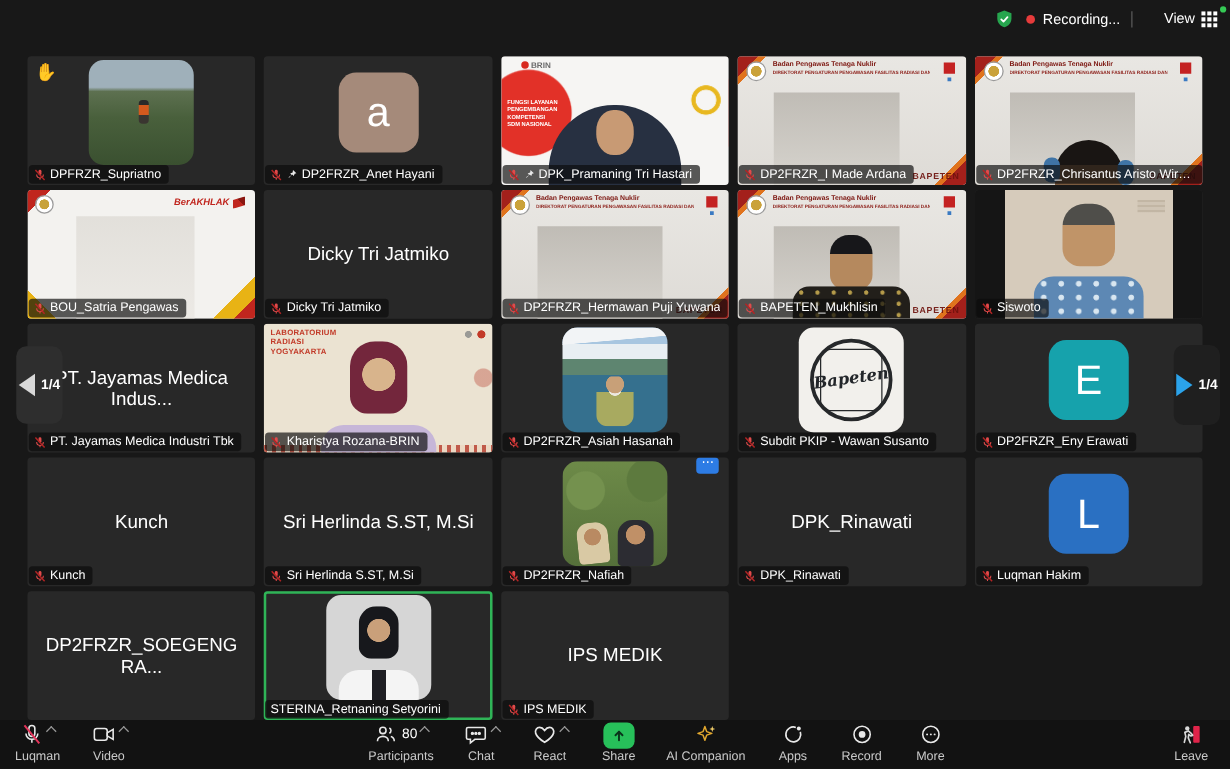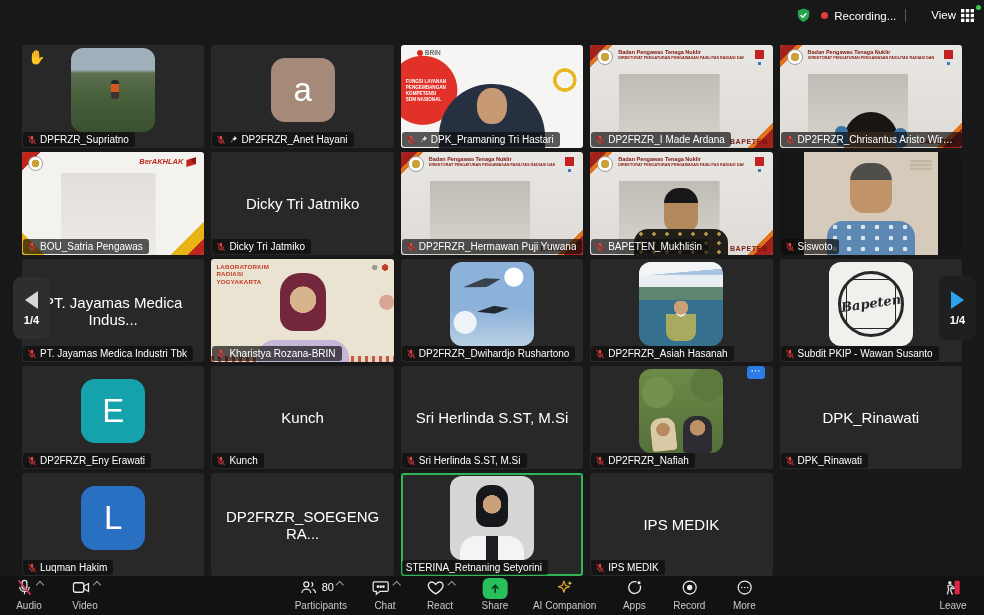--- a/index.html
+++ b/index.html
@@ -162,21 +162,21 @@
     width:13px;height:20px;border-radius:6px;background:#3f74a6;box-shadow:59px 2px 0 #3f74a6;}
   .p-mukhlisin::before{content:'';position:absolute;bottom:23px;left:50%;transform:translateX(-50%);
     width:34px;height:44px;border-radius:15px 15px 12px 12px;
     background:linear-gradient(180deg,#17171a 0 34%,#b5895e 34%);}
   .p-mukhlisin::after{content:'';position:absolute;bottom:0;left:50%;transform:translateX(-50%);
     width:94px;height:26px;border-radius:14px 14px 0 0;
     background:radial-gradient(circle at 7px 5px,#b59b4a 1.5px,rgba(0,0,0,0) 2px) 0 0/13px 9px,#221f1a;}
   
   .mic-off,.pin{flex:none;}
   
-  .pager{position:absolute;width:37px;border-radius:8px;display:flex;flex-direction:column;align-items:center;
+  .pager{position:absolute;width:37px;border-radius:8px;display:flex;align-items:center;
          justify-content:center;gap:5px;z-index:10;border:none;cursor:pointer;padding:0;}
   .pager-left{left:13px;top:277px;height:62px;background:#2e2e2e;}
   .pager-right{right:8px;top:276px;height:64px;background:#1f1f1f;}
   .pgnum{color:#fff;font-size:11px;font-weight:700;}
   .tri{width:0;height:0;border-top:9px solid transparent;border-bottom:9px solid transparent;}
   .tri-left{border-right:13px solid #d8d8d8;}
   .tri-right{border-left:13px solid #2ba3ea;}
   
   .toolbar{position:absolute;left:0;right:0;bottom:0;height:39px;background:#121212;z-index:20;}
   .tb-left{position:absolute;left:12px;top:2px;display:flex;gap:22px;}
@@ -484,44 +484,20 @@
     </div>
   </div>
     <div class="tile">
     <div class="art">
       
       
       
       
       
     </div>
-    <div class="ava av-aircraft">
-      
-      
-    </div>
-
-    <div class="nmlbl">
-      <svg class="mic-off" width="10" height="10" viewBox="0 0 12 12">
-        <rect x="4.6" y="1" width="2.8" height="5.2" rx="1.4" fill="#e04b4b"></rect>
-        <path d="M2.8 5.6a3.2 3.2 0 0 0 6.4 0" fill="none" stroke="#e04b4b" stroke-width="1"></path>
-        <path d="M6 8.8v1.8" stroke="#e04b4b" stroke-width="1"></path>
-        <path d="M1.6 1.2 L10.4 10.8" stroke="#b32424" stroke-width="1.4"></path>
-      </svg>
-
-      <span class="nm">DP2FRZR_Dwihardjo Rushartono</span>
-    </div>
-  </div>
-    <div class="tile">
-    <div class="art">
-      
-      
-      
-      
-      
-    </div>
     <div class="ava av-boat">
       
       
     </div>
 
     <div class="nmlbl">
       <svg class="mic-off" width="10" height="10" viewBox="0 0 12 12">
         <rect x="4.6" y="1" width="2.8" height="5.2" rx="1.4" fill="#e04b4b"></rect>
         <path d="M2.8 5.6a3.2 3.2 0 0 0 6.4 0" fill="none" stroke="#e04b4b" stroke-width="1"></path>
         <path d="M6 8.8v1.8" stroke="#e04b4b" stroke-width="1"></path>
@@ -760,21 +736,21 @@
     <button class="tbi">
       <span class="irow">
         <svg width="19" height="19" viewBox="0 0 24 24" fill="none" stroke="#e8e8e8" stroke-width="1.6">
           <rect x="9" y="3" width="6" height="11" rx="3"></rect>
           <path d="M6 11a6 6 0 0 0 12 0"></path>
             <path d="M12 17v3.5"></path>
           <line x1="4.5" y1="3" x2="19.5" y2="21" stroke="#e5345a" stroke-width="2"></line>
         </svg>
         <span class="caret"></span>
       </span>
-      <span class="tlbl">Audio</span>
+      <span class="tlbl">Luqman</span>
     </button>
     <button class="tbi">
       <span class="irow">
         <svg width="20" height="19" viewBox="0 0 24 24" fill="none" stroke="#e8e8e8" stroke-width="1.6">
           <rect x="2.5" y="6" width="13" height="12" rx="2.5"></rect>
           <path d="M15.5 10.5l6-3.5v10l-6-3.5z"></path>
         </svg>
         <span class="caret"></span>
       </span>
       <span class="tlbl">Video</span>

